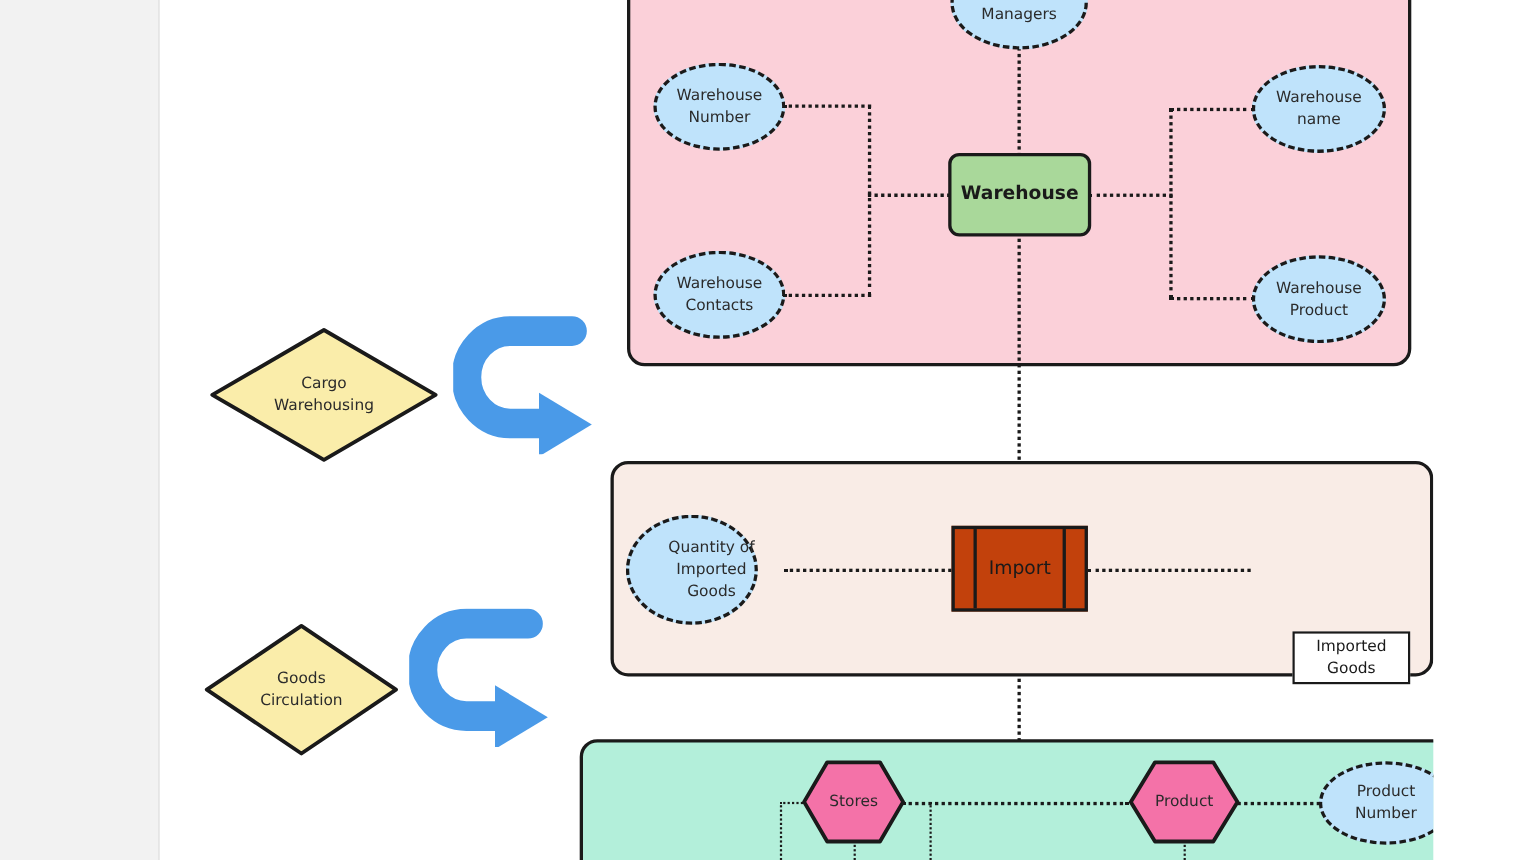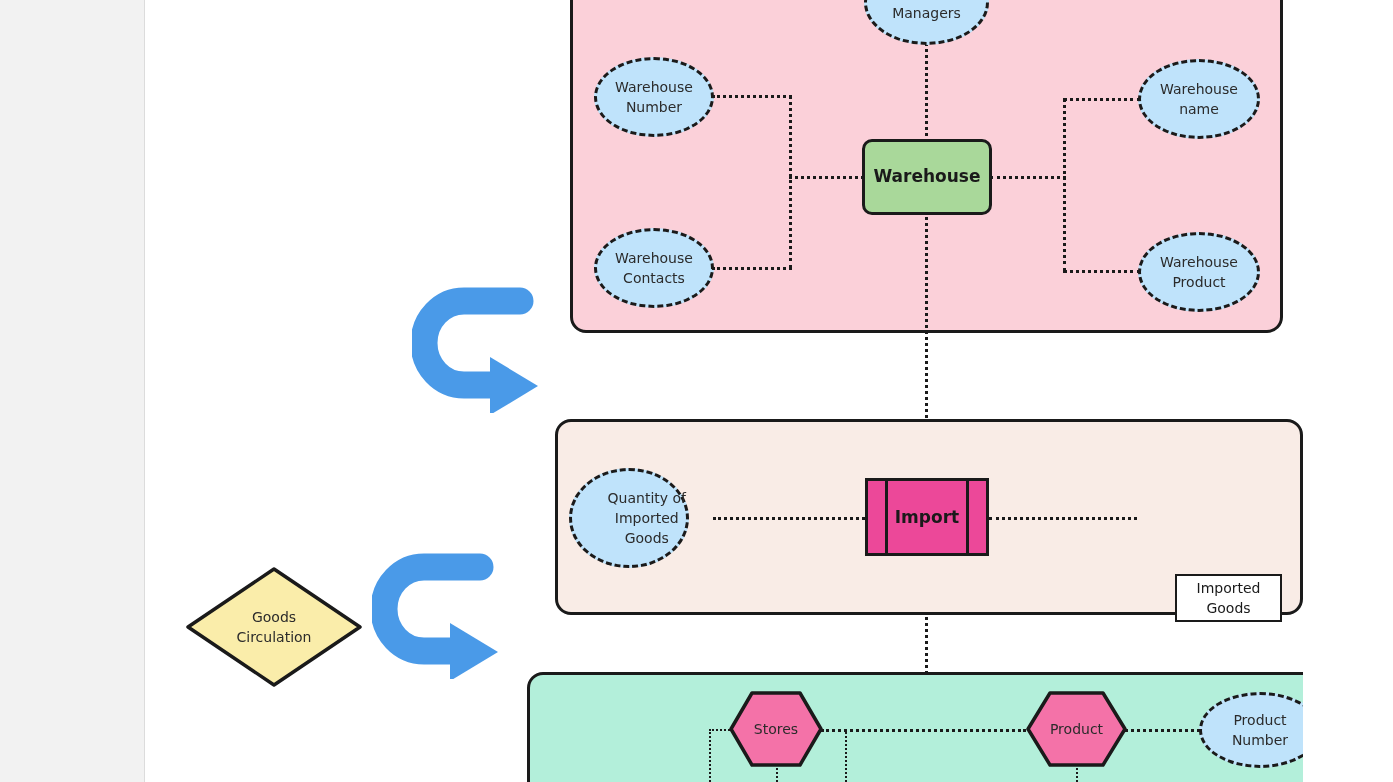--- a/index.html
+++ b/index.html
@@ -53,26 +53,26 @@
     font-size: 17px;
     color: #1a1a1a;
     line-height: 1.15;
   }
   .entity-green { background: #a9d89a; }
 
   
   .weak-entity {
     position: absolute;
     border: 3px solid #1a1a1a;
-    background: #ec4899;
-    box-sizing: border-box;
-    display: flex;
-    align-items: center;
-    justify-content: center;
-    font-weight: bold;
+    background: #c2410c;
+    box-sizing: border-box;
+    display: flex;
+    align-items: center;
+    justify-content: center;
+    font-weight: normal;
     font-size: 17px;
     color: #1a1a1a;
   }
   .weak-entity .rail {
     position: absolute;
     top: 0; bottom: 0;
     width: 0;
     border-left: 3px solid #1a1a1a;
   }
   .weak-entity .rail-l { left: 17px; }
@@ -280,20 +280,29 @@
     <span class="hex-label">Product</span>
   </div>
 
   <div class="attr" style="left:1199px; top:692px; width:122px; height:76px;">
     <span>
       <span>Product</span><br>
       <span>Number</span>
     </span>
   </div>
 
+  <div class="diamond" style="left:190px; top:297px; width:209px; height:124px;">
+    <svg width="209" height="124" viewBox="0 0 209 124">
+      <polygon points="104.5,3 206,62 104.5,121 3,62" fill="#faedaa" stroke="#1a1a1a" stroke-width="3.5" stroke-linejoin="round"></polygon>
+    </svg>
+    <span class="diamond-label">
+      <span>Cargo</span><br>
+      <span>Warehousing</span>
+    </span>
+  </div>
 
   <div class="bigarrow" style="left:412px; top:287px; width:136px; height:126px;">
     <svg width="136" height="126" viewBox="0 0 136 126">
       <path d="M108 14 L52 14 A40 42 0 0 0 52 98 L86 98" fill="none" stroke="#4a9ae8" stroke-width="27" stroke-linecap="round" stroke-linejoin="round"></path>
       <path d="M78 70 L126 99 L78 128 Z" fill="#4a9ae8"></path>
     </svg>
   </div>
 
   <div class="diamond" style="left:185px; top:566px; width:178px; height:122px;">
     <svg width="178" height="122" viewBox="0 0 178 122">

